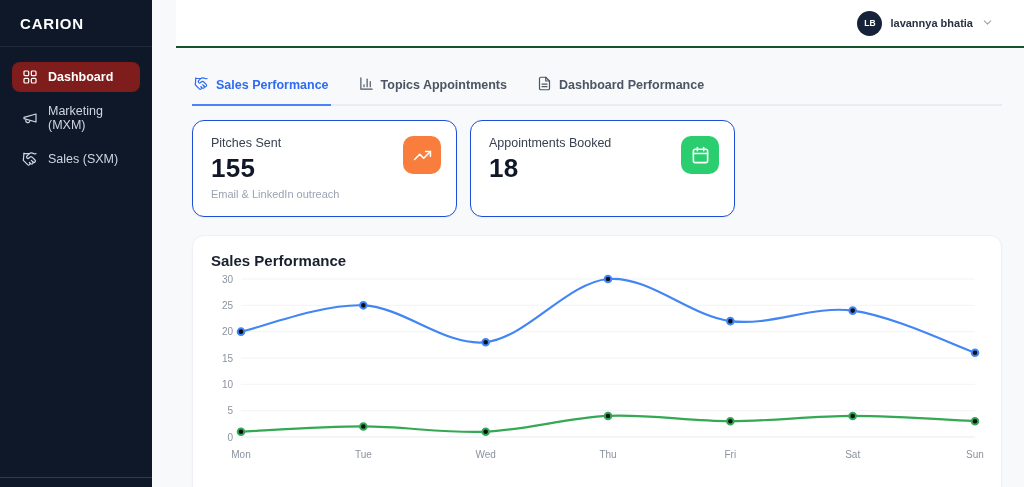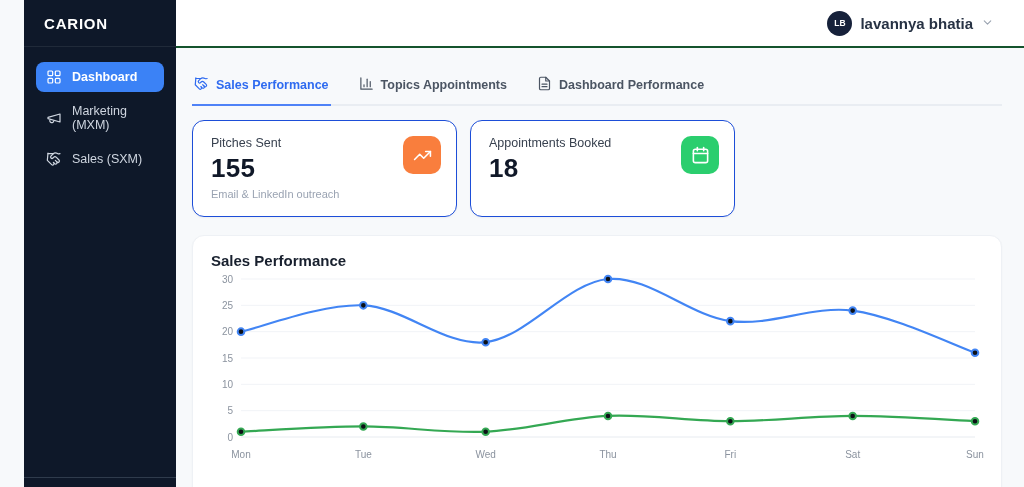--- a/index.html
+++ b/index.html
@@ -2,42 +2,42 @@
 <html><head>
 <meta charset="utf-8">
 <style>
   * { margin:0; padding:0; box-sizing:border-box; }
   html,body { width:1024px; height:487px; overflow:hidden; }
   body { font-family:"Liberation Sans", sans-serif; background:#f7f9fb; }
   .page { position:relative; width:1024px; height:487px; overflow:hidden; }
 
   
   .sidebar { position:absolute; left:0; top:0; width:152px; height:487px;
-             background:#0e1829; display:flex; flex-direction:column;margin-left:24px; }
+             background:#0e1829; display:flex; flex-direction:column; }
   .brand { height:47px; display:flex; align-items:center; padding:0 20px;
            border-bottom:1px solid rgba(255,255,255,0.08); }
   .brand-text { color:#ffffff; font-size:15px; font-weight:700; letter-spacing:0.8px; }
   .nav { padding:15px 12px; flex:1; }
   .nav-item { display:flex; align-items:center; gap:10px; padding:7px 10px;
               border-radius:8px; color:#cfd6e0; font-size:12.5px; margin-bottom:5px;
               cursor:pointer; }
-  .nav-item.active { background:#3b82f6; color:#ffffff; font-weight:600; }
+  .nav-item.active { background:#7f1d1d; color:#ffffff; font-weight:600; }
   .nav-item .ic { width:16px; height:16px; flex:0 0 16px; display:flex; align-items:center; }
   .nav-item .ic svg { width:16px; height:16px; stroke:currentColor; fill:none;
                       stroke-width:1.8; stroke-linecap:round; stroke-linejoin:round; }
   .sidebar-foot { height:10px; border-top:1px solid rgba(148,163,184,0.25); }
 
   
   .topbar { position:absolute; left:176px; top:0; width:848px; height:48px;
             background:#ffffff; border-bottom:2px solid #14532d;
             display:flex; align-items:center; justify-content:flex-end; padding-right:30px; }
   .user { display:flex; align-items:center; gap:8px; cursor:pointer; }
   .avatar { width:25px; height:25px; border-radius:50%; background:#16213a; color:#fff;
             font-size:8.5px; font-weight:700; display:flex; align-items:center; justify-content:center; }
-  .user-name { font-size:15px; font-weight:600; color:#273244; }
+  .user-name { font-size:11px; font-weight:600; color:#273244; }
   .chev svg { width:13px; height:13px; stroke:#9aa3b0; fill:none; stroke-width:2;
               stroke-linecap:round; stroke-linejoin:round; margin-top:2px; }
 
   
   .content { position:absolute; left:176px; top:48px; width:848px; height:439px;
              padding:22px 22px 18px 16px; }
 
   .tabs { display:flex; gap:26px; border-bottom:2px solid #e9edf2; }
   .tab { display:flex; align-items:center; gap:7px; padding:6px 2px 10px;
          font-size:12.5px; font-weight:600; color:#4b5563; cursor:pointer;

